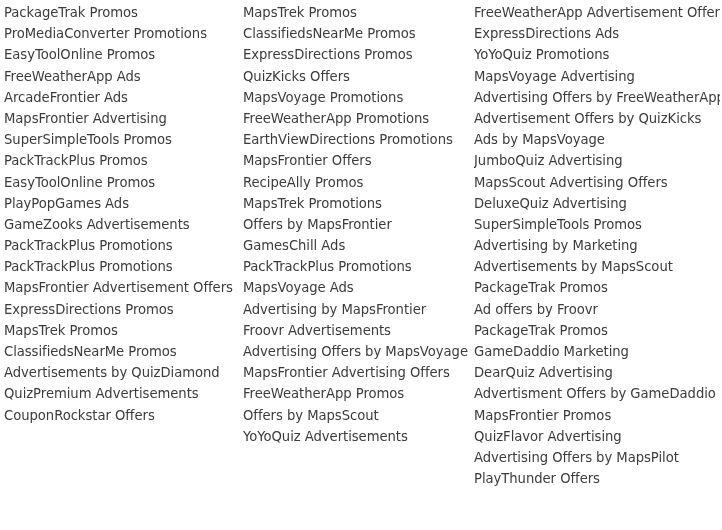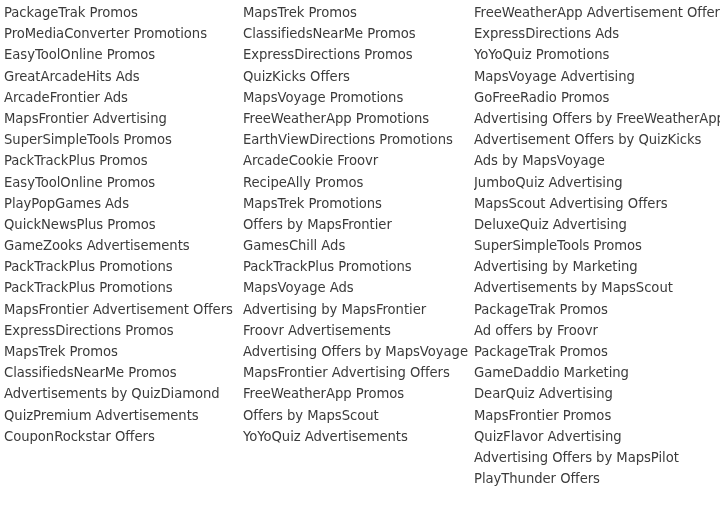--- a/index.html
+++ b/index.html
@@ -44,80 +44,79 @@
   }
 </style>
 </head>
 <body>
 
 <div id="listing-root">
   <div class="column" id="column-1">
       <span class="list-item">PackageTrak Promos</span>
       <span class="list-item">ProMediaConverter Promotions</span>
       <span class="list-item">EasyToolOnline Promos</span>
-      <span class="list-item">GreatArcadeHits Ads</span>
+      <span class="list-item">FreeWeatherApp Ads</span>
       <span class="list-item">ArcadeFrontier Ads</span>
       <span class="list-item">MapsFrontier Advertising</span>
       <span class="list-item">SuperSimpleTools Promos</span>
       <span class="list-item">PackTrackPlus Promos</span>
       <span class="list-item">EasyToolOnline Promos</span>
       <span class="list-item">PlayPopGames Ads</span>
-      <span class="list-item">QuickNewsPlus Promos</span>
       <span class="list-item">GameZooks Advertisements</span>
       <span class="list-item">PackTrackPlus Promotions</span>
       <span class="list-item">PackTrackPlus Promotions</span>
       <span class="list-item">MapsFrontier Advertisement Offers</span>
       <span class="list-item">ExpressDirections Promos</span>
       <span class="list-item">MapsTrek Promos</span>
       <span class="list-item">ClassifiedsNearMe Promos</span>
       <span class="list-item">Advertisements by QuizDiamond</span>
       <span class="list-item">QuizPremium Advertisements</span>
       <span class="list-item">CouponRockstar Offers</span>
     </div>
   <div class="column" id="column-2">
       <span class="list-item">MapsTrek Promos</span>
       <span class="list-item">ClassifiedsNearMe Promos</span>
       <span class="list-item">ExpressDirections Promos</span>
       <span class="list-item">QuizKicks Offers</span>
       <span class="list-item">MapsVoyage Promotions</span>
       <span class="list-item">FreeWeatherApp Promotions</span>
       <span class="list-item">EarthViewDirections Promotions</span>
-      <span class="list-item">ArcadeCookie Froovr</span>
+      <span class="list-item">MapsFrontier Offers</span>
       <span class="list-item">RecipeAlly Promos</span>
       <span class="list-item">MapsTrek Promotions</span>
       <span class="list-item">Offers by MapsFrontier</span>
       <span class="list-item">GamesChill Ads</span>
       <span class="list-item">PackTrackPlus Promotions</span>
       <span class="list-item">MapsVoyage Ads</span>
       <span class="list-item">Advertising by MapsFrontier</span>
       <span class="list-item">Froovr Advertisements</span>
       <span class="list-item">Advertising Offers by MapsVoyage</span>
       <span class="list-item">MapsFrontier Advertising Offers</span>
       <span class="list-item">FreeWeatherApp Promos</span>
       <span class="list-item">Offers by MapsScout</span>
       <span class="list-item">YoYoQuiz Advertisements</span>
     </div>
   <div class="column" id="column-3">
       <span class="list-item">FreeWeatherApp Advertisement Offers</span>
       <span class="list-item">ExpressDirections Ads</span>
       <span class="list-item">YoYoQuiz Promotions</span>
       <span class="list-item">MapsVoyage Advertising</span>
-      <span class="list-item">GoFreeRadio Promos</span>
       <span class="list-item">Advertising Offers by FreeWeatherApp</span>
       <span class="list-item">Advertisement Offers by QuizKicks</span>
       <span class="list-item">Ads by MapsVoyage</span>
       <span class="list-item">JumboQuiz Advertising</span>
       <span class="list-item">MapsScout Advertising Offers</span>
       <span class="list-item">DeluxeQuiz Advertising</span>
       <span class="list-item">SuperSimpleTools Promos</span>
       <span class="list-item">Advertising by Marketing</span>
       <span class="list-item">Advertisements by MapsScout</span>
       <span class="list-item">PackageTrak Promos</span>
       <span class="list-item">Ad offers by Froovr</span>
       <span class="list-item">PackageTrak Promos</span>
       <span class="list-item">GameDaddio Marketing</span>
       <span class="list-item">DearQuiz Advertising</span>
+      <span class="list-item">Advertisment Offers by GameDaddio</span>
       <span class="list-item">MapsFrontier Promos</span>
       <span class="list-item">QuizFlavor Advertising</span>
       <span class="list-item">Advertising Offers by MapsPilot</span>
       <span class="list-item">PlayThunder Offers</span>
     </div>
 </div>
 
 </body></html>

